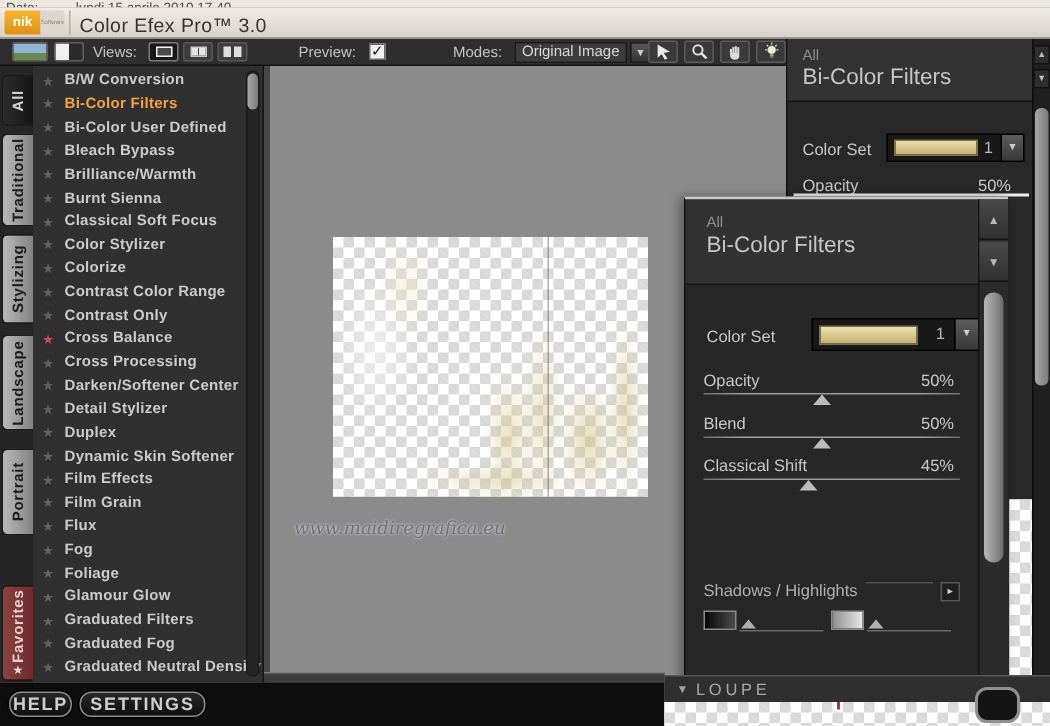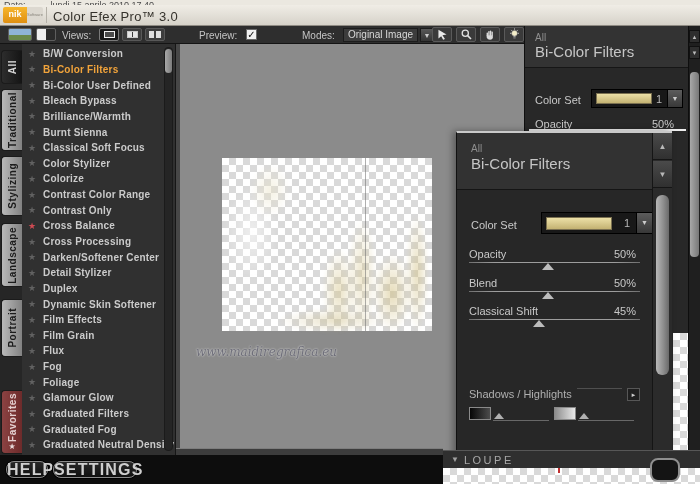--- a/index.html
+++ b/index.html
@@ -168,21 +168,21 @@
   .loupe-label { font-size:11px; color:#a8a8a8; letter-spacing:2.5px; }
   .loupe-strip { position:absolute; left:443px; top:468px; width:257px; height:16px; z-index:4; }
   .loupe-tick { position:absolute; left:115px; top:0; width:2px; height:5px; background:#c03030; }
   .loupe-btn { position:absolute; left:650px; top:458px; width:30px; height:24px; border-radius:8px;
     border:2px solid #8f8f8f; background:#141414; z-index:5; }
 
   
   .bottom-bar { position:absolute; left:0; top:455px; width:443px; height:29px; background:#0d0d0d; z-index:2; }
   .bb-btn { position:absolute; top:6px; height:17px; background:linear-gradient(180deg,#272727,#101010);
     border:1px solid #8a8a8a; box-shadow:0 0 0 1px #000; border-radius:8px;
-    font-size:16px; font-weight:bold; color:#cfcfcf; letter-spacing:1.2px; text-align:center; line-height:15px; }
+    font-size:12px; font-weight:bold; color:#cfcfcf; letter-spacing:1.2px; text-align:center; line-height:15px; }
   .help-btn { left:6px; width:42px; }
   .settings-btn { left:53px; width:84px; }
 </style>
 </head>
 <body>
 
 <div id="app">
 
   <div class="top-strip">
     <span>Date:          lundi 15 aprile 2010 17.40</span>

